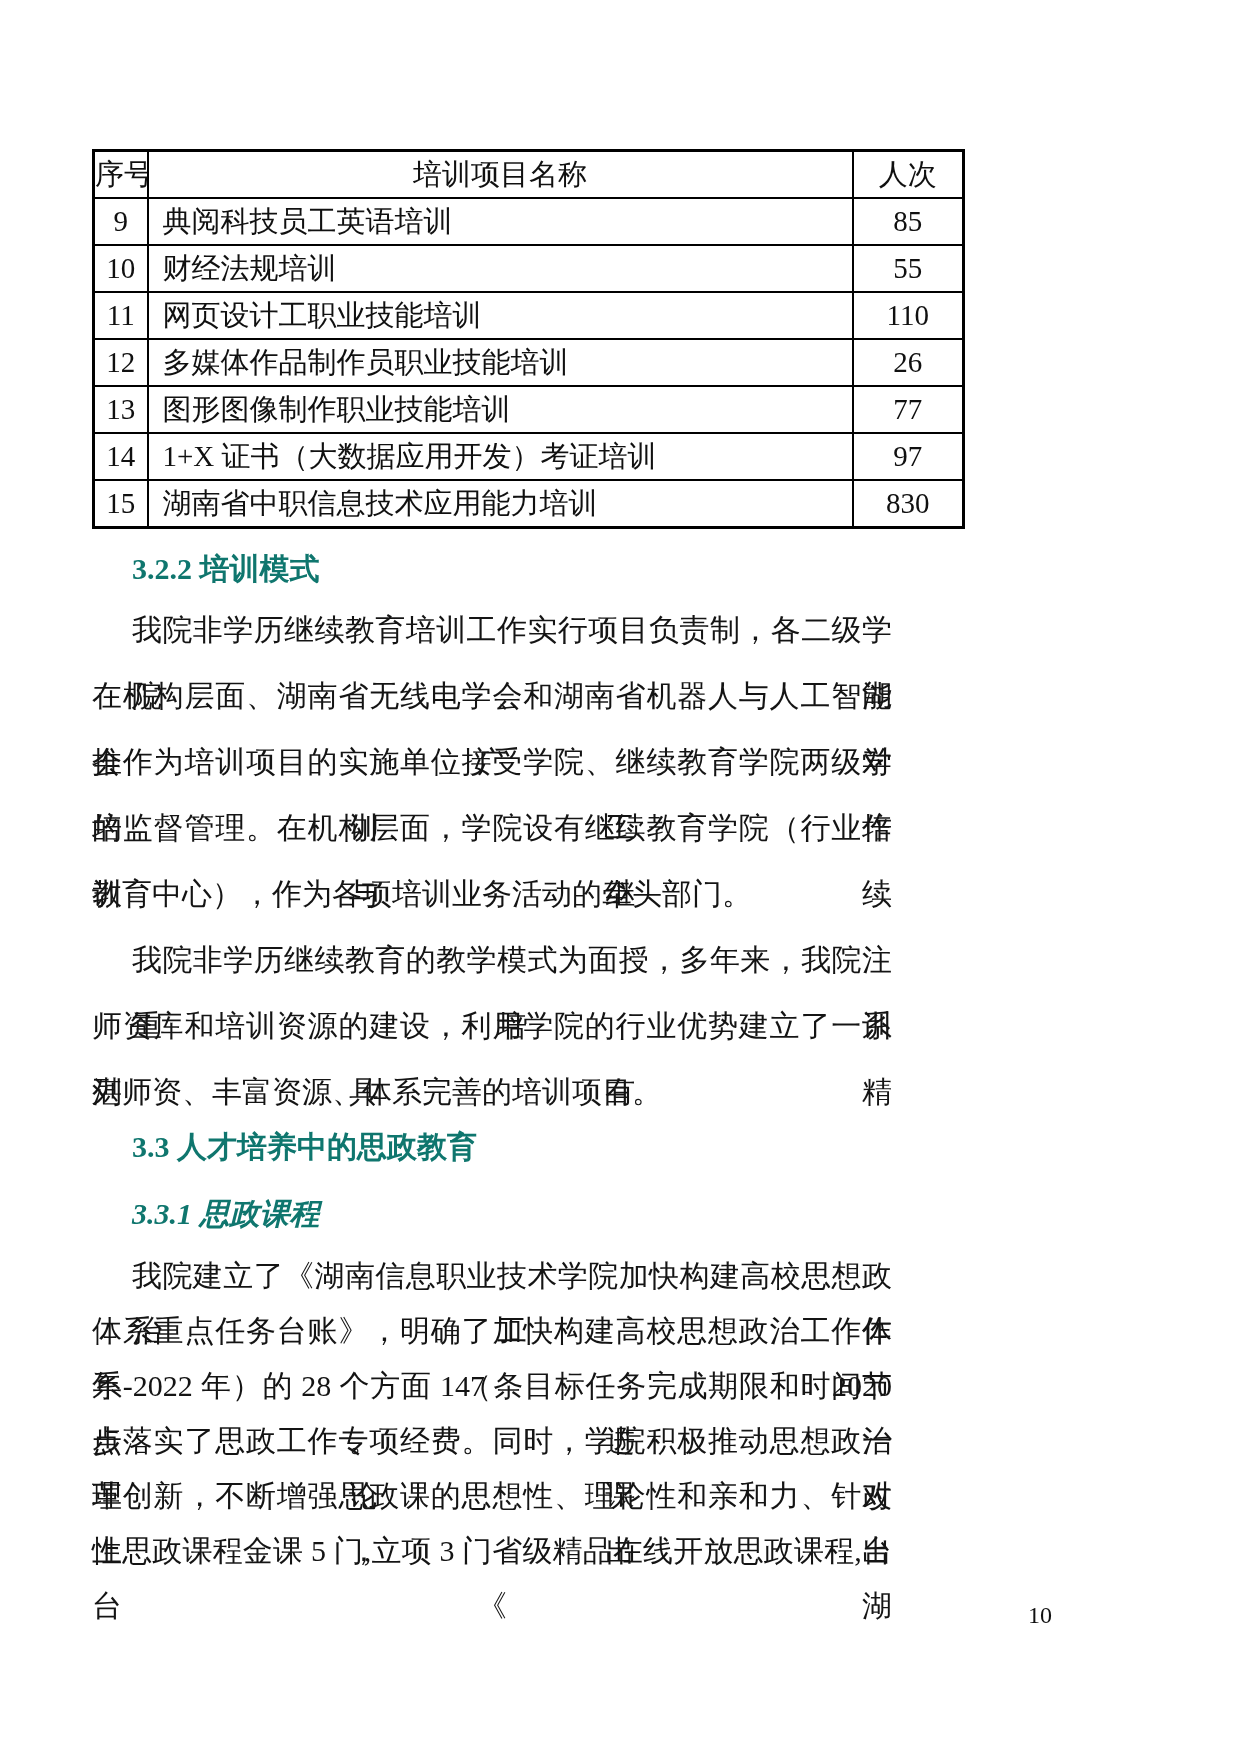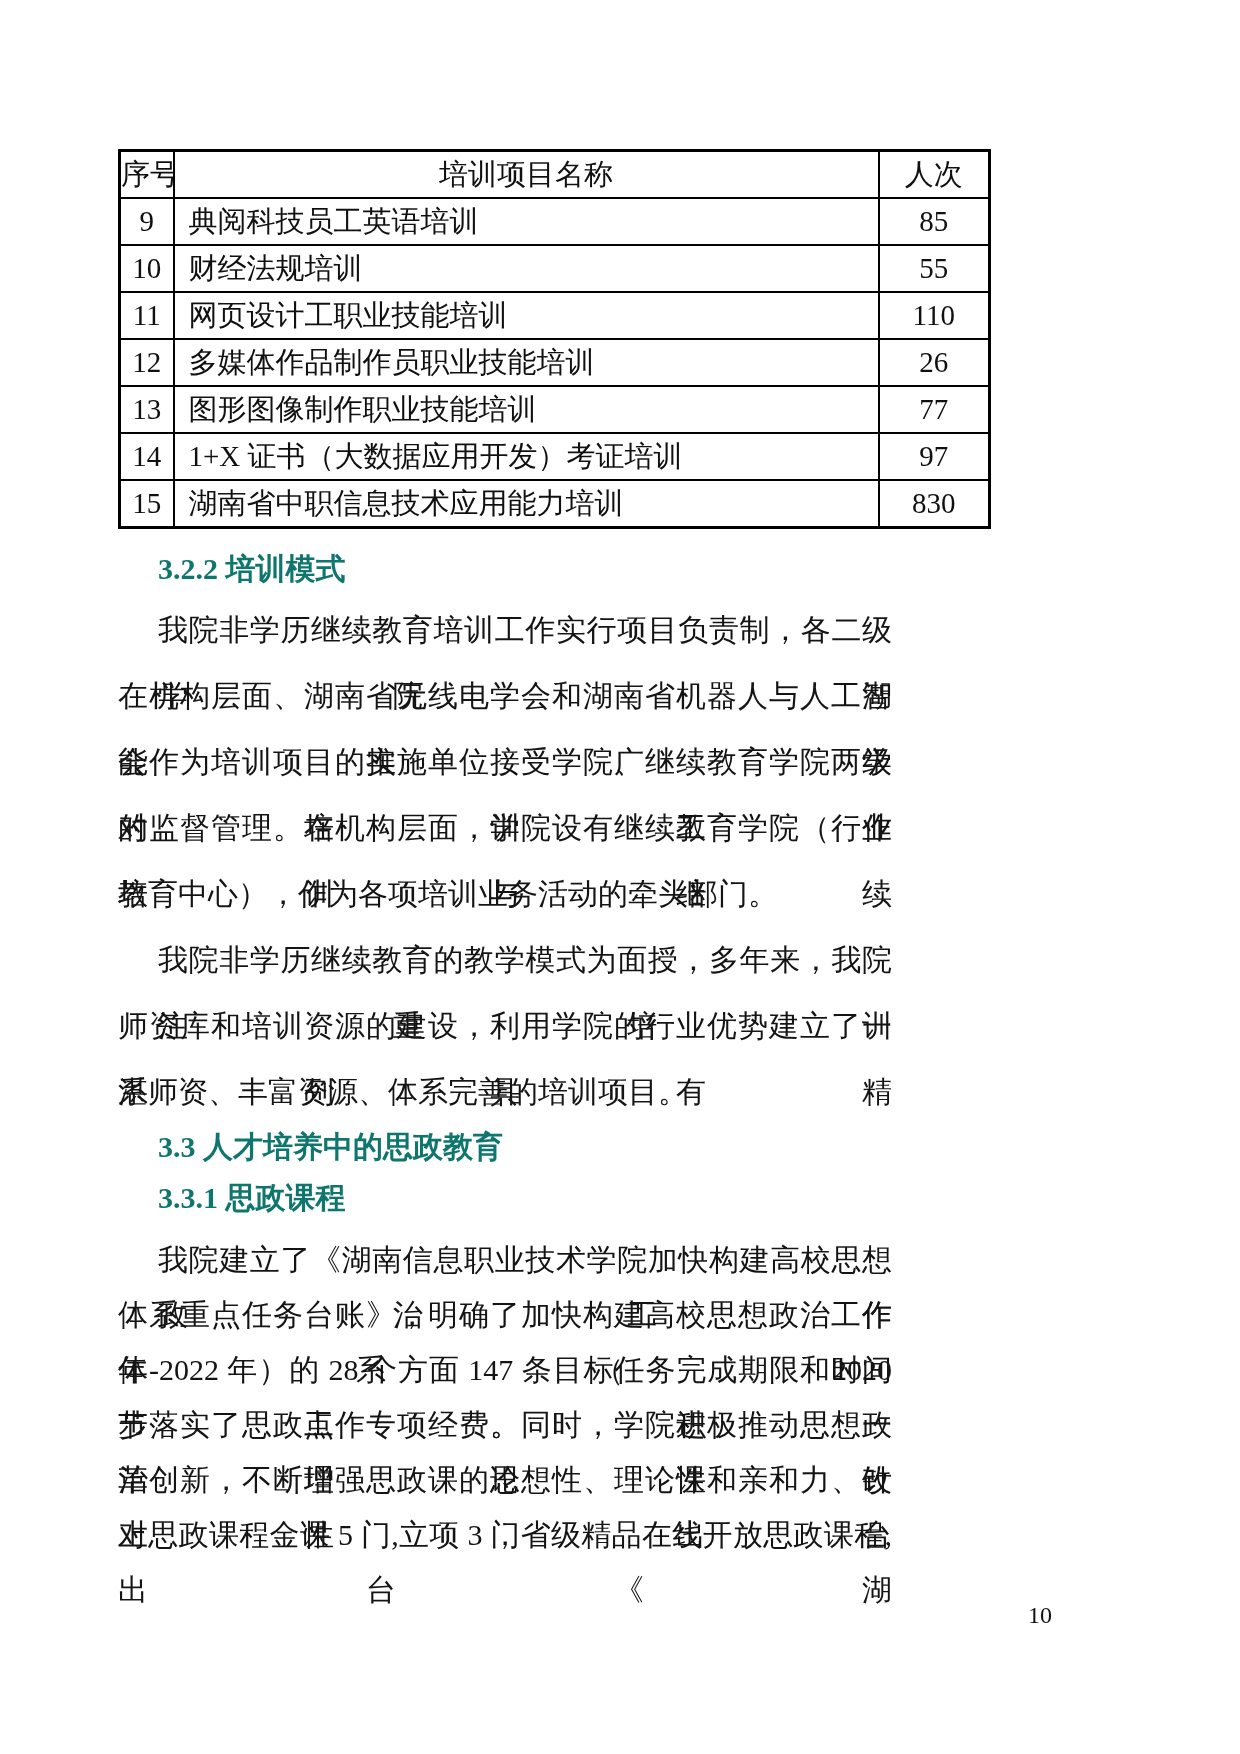--- a/index.html
+++ b/index.html
@@ -6,21 +6,21 @@
   body {
     width: 1240px; height: 1754px;
     background: #ffffff;
     color: #101010;
     font-family: "Liberation Serif", "DejaVu Serif", serif;
   }
   .page {
     position: relative;
     width: 1084px; height: 1754px;
     box-sizing: border-box;
-    padding: 149px 192px 0 118px;
+    padding: 149px 192px 0 92px;
     overflow: hidden;
     background: #ffffff;
   }
   table.training-table {
     border-collapse: collapse;
     table-layout: fixed;
     width: 870px;
     border: 3px solid #000;
   }
   .training-table th, .training-table td {
@@ -41,21 +41,21 @@
   .h {
     margin: 0;
     padding-left: 40px;
     font-size: 30px;
     line-height: 40px;
     font-weight: bold;
     color: #0f766e;
   }
   .h-322 { margin-top: 20px; }
   .h-33  { margin-top: 2px; font-weight: 600; }
-  .h-331 { margin-top: 11px; }
+  .h-331 { margin-top: 27px; font-style: italic; }
   .para { font-size: 30px; color: #141414; font-family: Liberation Serif, serif; }
   .para-1 { margin-top: 8px; }
   .para-3 { margin-top: 14px; }
   .lh66 .line { height: 66px; line-height: 66px; }
   .lh55 .line { height: 55px; line-height: 55px; }
   .line { white-space: nowrap; }
   .jline {
     white-space: normal;
     text-align: justify;
     text-align-last: justify;

